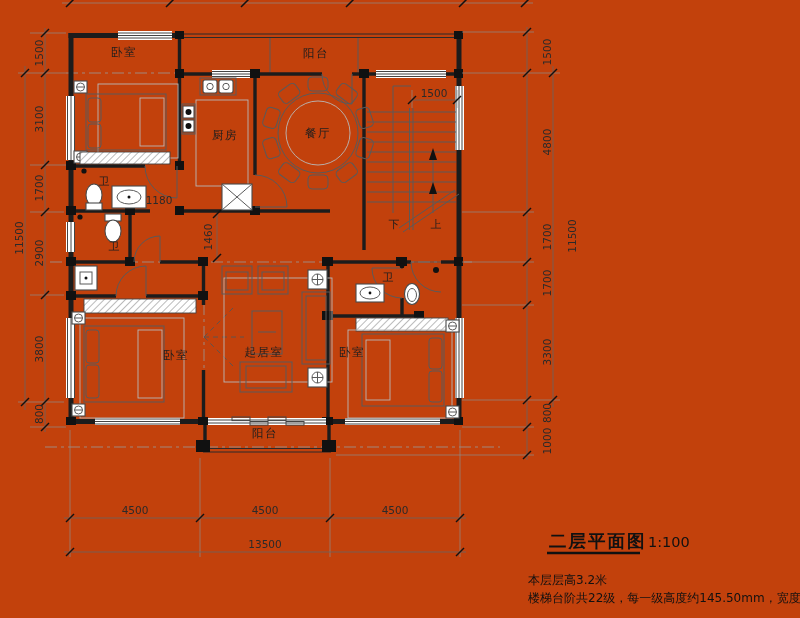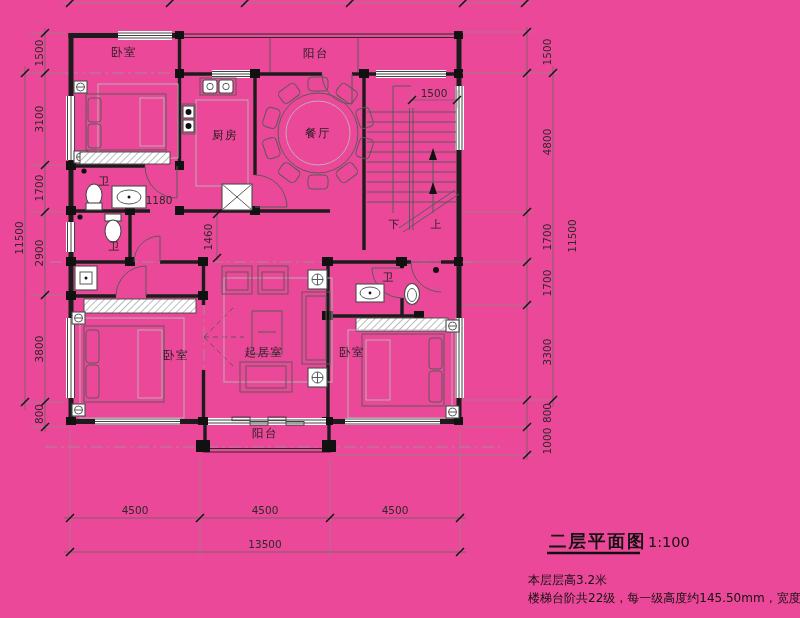--- a/index.html
+++ b/index.html
@@ -1,16 +1,16 @@
 <!DOCTYPE html>
 <html><head>
 <meta charset="utf-8">
 <style>
   html,body{margin:0;padding:0;background:#ffffff;}
-  #stage{position:relative;width:800px;height:618px;background:#ec4899;overflow:hidden;
+  #stage{position:relative;width:800px;height:618px;background:#c2410c;overflow:hidden;
          font-family:"DejaVu Sans",sans-serif;}
   svg{position:absolute;left:0;top:0;}
   
   .w5{stroke:#1c1c1c;stroke-width:5;fill:none;}
   .w3{stroke:#1c1c1c;stroke-width:3.4;fill:none;}
   .rail{stroke:#2a2a2a;stroke-width:1.1;fill:none;}
   .thin{stroke:#5a5a5a;stroke-width:1;fill:none;}
   .lite{stroke:#b9b9b9;stroke-width:0.9;fill:none;}
   .fixt{stroke:#4a4a4a;stroke-width:1.1;fill:#fff;}
   .dim{stroke:#666;stroke-width:0.8;fill:none;}

